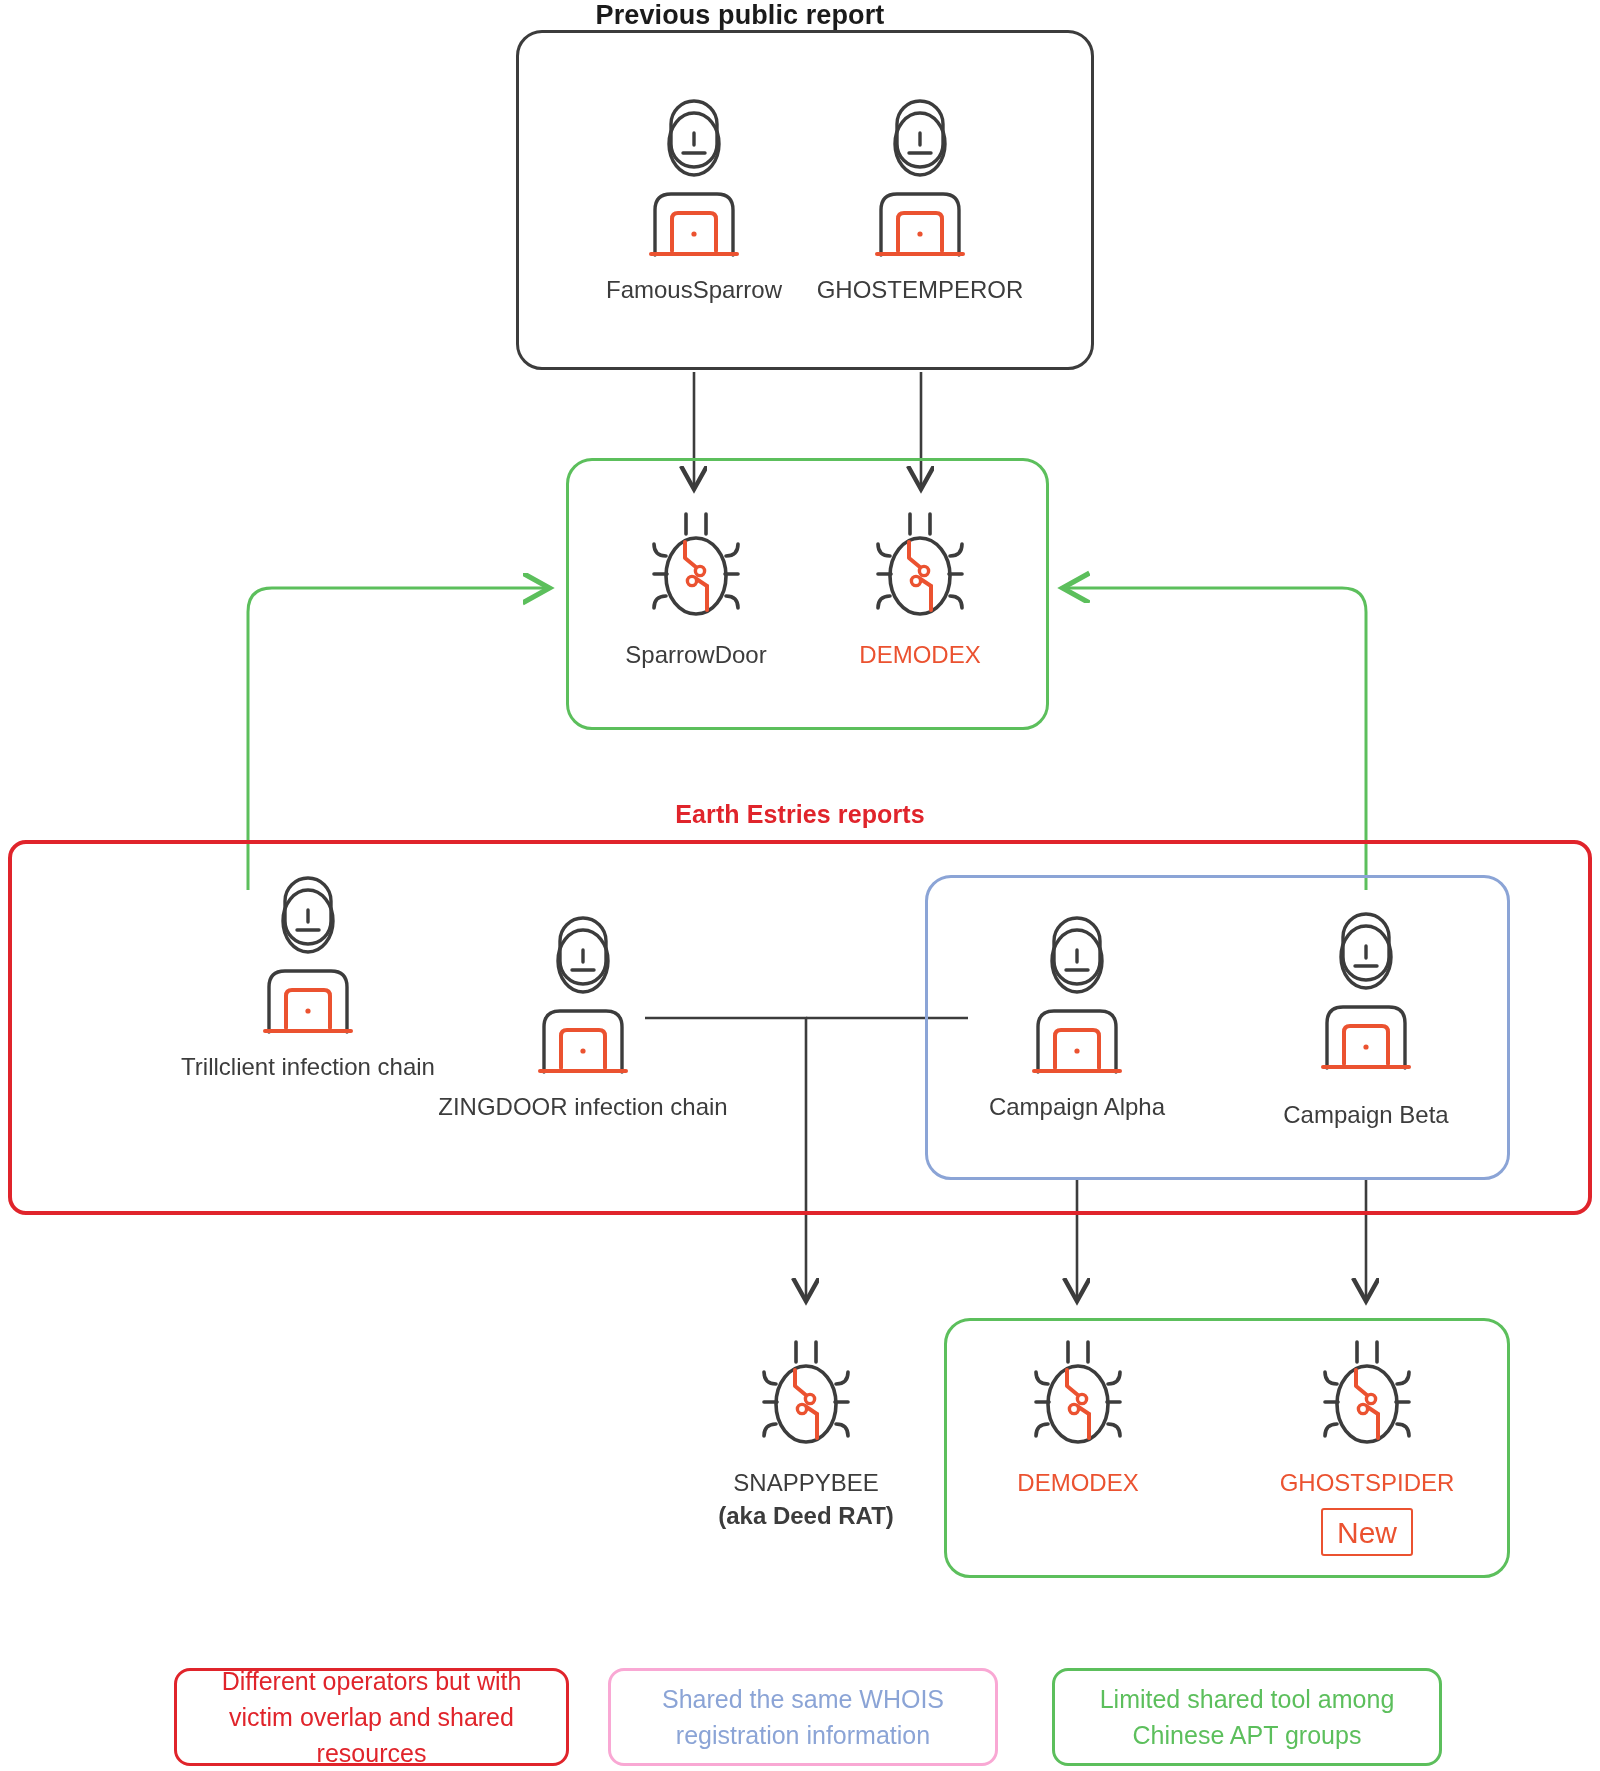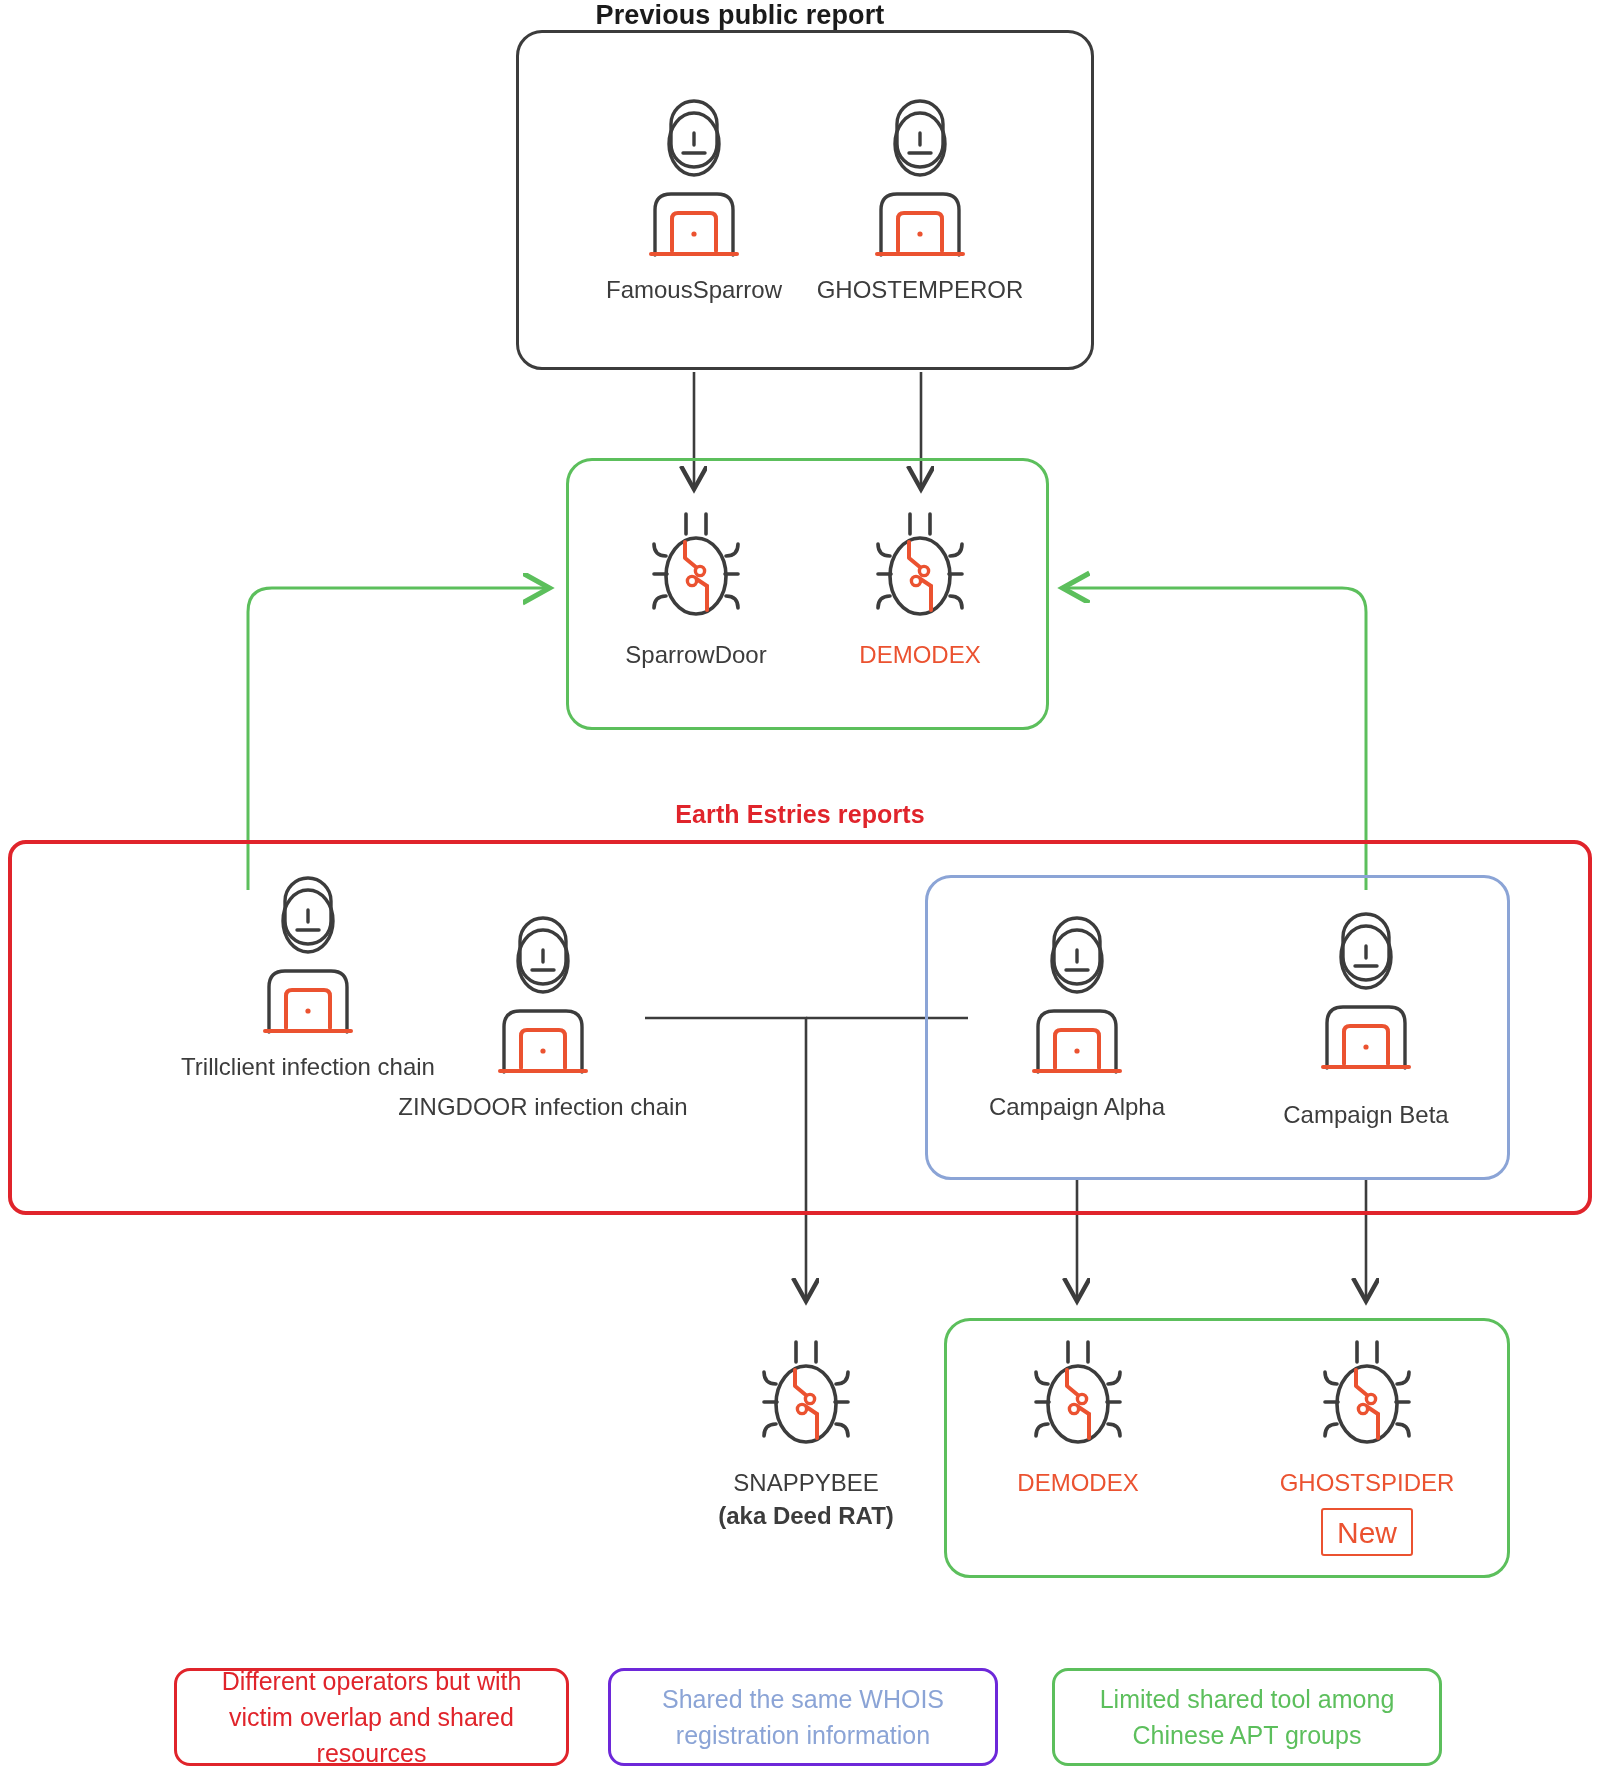--- a/index.html
+++ b/index.html
@@ -28,21 +28,21 @@
   .node .cap{margin-top:10px;font-size:24px;line-height:1.28;text-align:center;color:#3c3c3c;white-space:nowrap;}
   .node .cap.red{color:#eb5230;}
   .badge{margin-top:9px;border:2px solid #eb5230;color:#eb5230;font-size:30px;
          padding:6px 14px 5px;border-radius:3px;line-height:1.1;}
 
   
   .legend{position:absolute;box-sizing:border-box;display:flex;align-items:center;
           justify-content:center;text-align:center;border-radius:16px;
           font-size:25px;line-height:1.45;padding:0 18px;}
   .lg-red{border:3px solid #e0242b;color:#e0242b;}
-  .lg-blue{border:3px solid #6d28d9;color:#8ba4d6;}
+  .lg-blue{border:3px solid #f9a8d4;color:#8ba4d6;}
   .lg-green{border:3px solid #5cbf5c;color:#5cbf5c;}
 </style>
 </head>
 <body>
 
 <div class="stage">
 
   <svg class="wires" viewBox="0 0 1600 1771">
     <defs>
       <marker id="ah-dark" markerWidth="12" markerHeight="12" refX="8.5" refY="5" orient="auto">
@@ -183,21 +183,21 @@
       </g>
       <g fill="none" stroke="#eb5230" stroke-width="4" stroke-linecap="round">
         <path d="M37,156 L37,124 Q37,118 43,118 L75,118 Q81,118 81,124 L81,156"></path>
         <line x1="16" y1="159" x2="102" y2="159"></line>
       </g>
       <circle cx="59" cy="139" r="2.6" fill="#eb5230"></circle>
     </svg>
     <div class="cap">Trillclient infection chain</div>
   </div>
 
-  <div class="node" style="left:404px;top:912px;width:278px;">
+  <div class="node" style="left:444px;top:912px;width:278px;">
     <svg width="118" height="170" viewBox="0 0 118 170">
       <g fill="none" stroke="#3c3c3c" stroke-width="3.4" stroke-linecap="round">
         <rect x="36" y="6" width="46" height="66" rx="23"></rect>
         <ellipse cx="59" cy="49" rx="25" ry="31"></ellipse>
         <line x1="59" y1="38" x2="59" y2="50"></line>
         <line x1="48" y1="58" x2="70" y2="58"></line>
         <path d="M20,160 L20,115 Q20,99 36,99 L82,99 Q98,99 98,115 L98,160"></path>
       </g>
       <g fill="none" stroke="#eb5230" stroke-width="4" stroke-linecap="round">
         <path d="M37,156 L37,124 Q37,118 43,118 L75,118 Q81,118 81,124 L81,156"></path>

